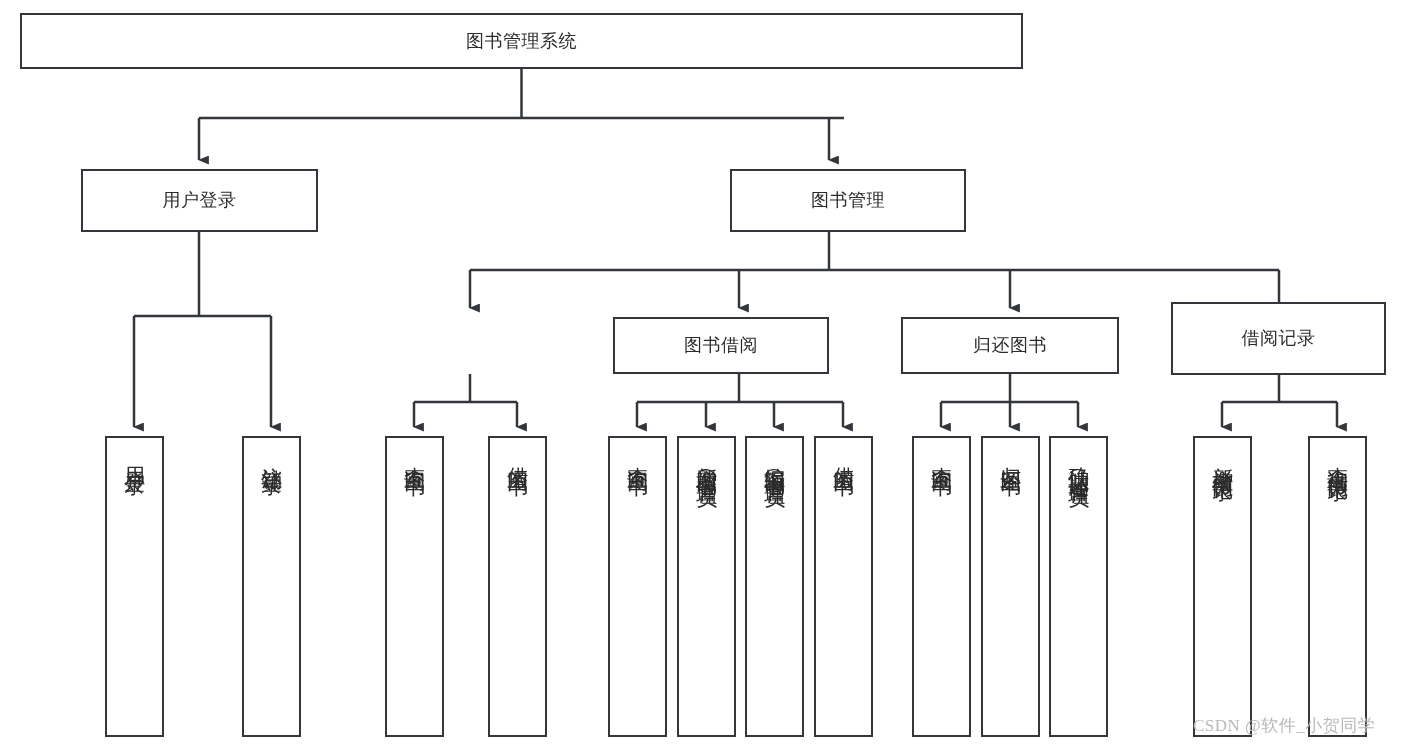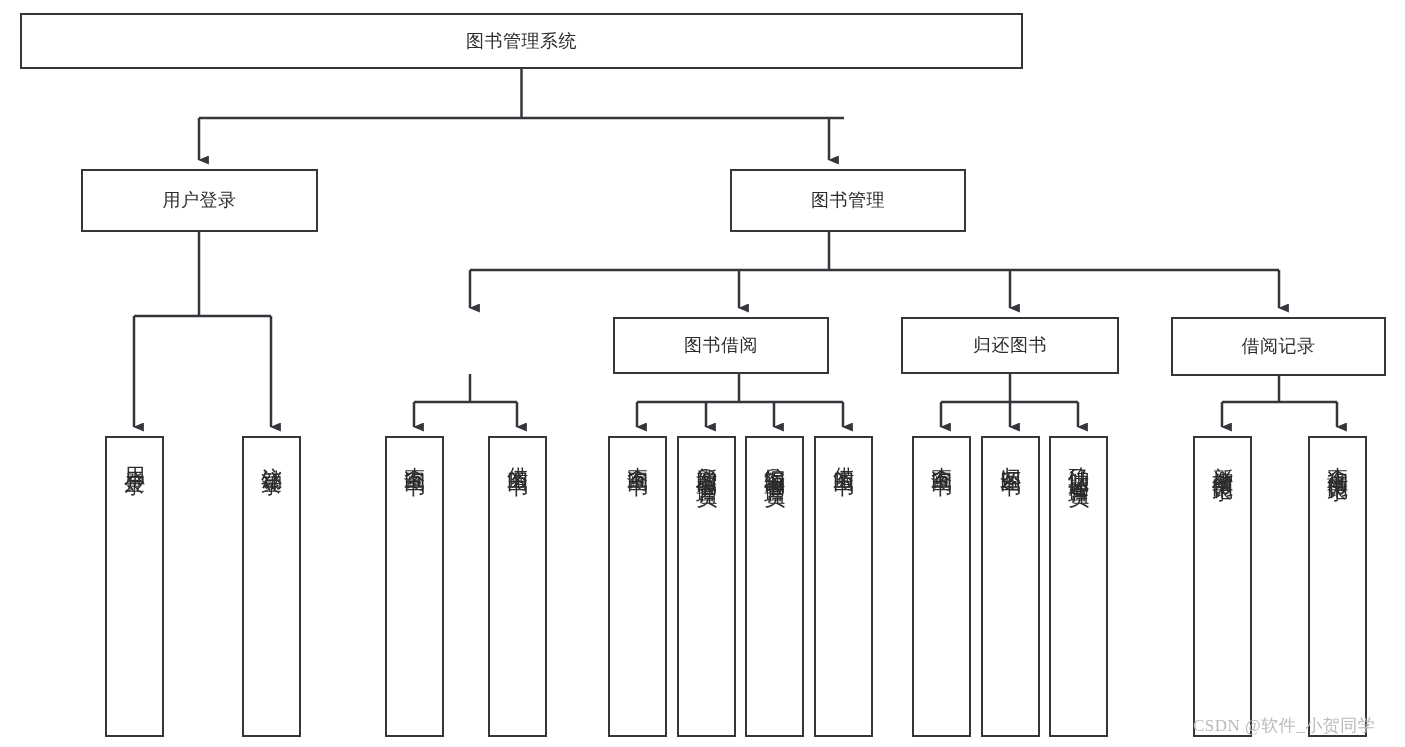--- a/index.html
+++ b/index.html
@@ -129,21 +129,21 @@
   <div class="node" style="left:730px; top:169px; width:236px; height:63px;">
     <span class="label">图书管理</span>
   </div>
 
   <div class="node" style="left:613px; top:317px; width:216px; height:57px;">
     <span class="label">图书借阅</span>
   </div>
   <div class="node" style="left:901px; top:317px; width:218px; height:57px;">
     <span class="label">归还图书</span>
   </div>
-  <div class="node" style="left:1171px; top:317px; width:215px; height:59px;">
+  <div class="node" style="left:1171px; top:302px; width:215px; height:73px;">
     <span class="label">借阅记录</span>
   </div>
 
   <div class="node vertical" style="left:105px; top:436px; width:59px; height:301px;">
     <span class="label">用户登录</span>
   </div>
   <div class="node vertical" style="left:242px; top:436px; width:59px; height:301px;">
     <span class="label">注销登录</span>
   </div>
 

